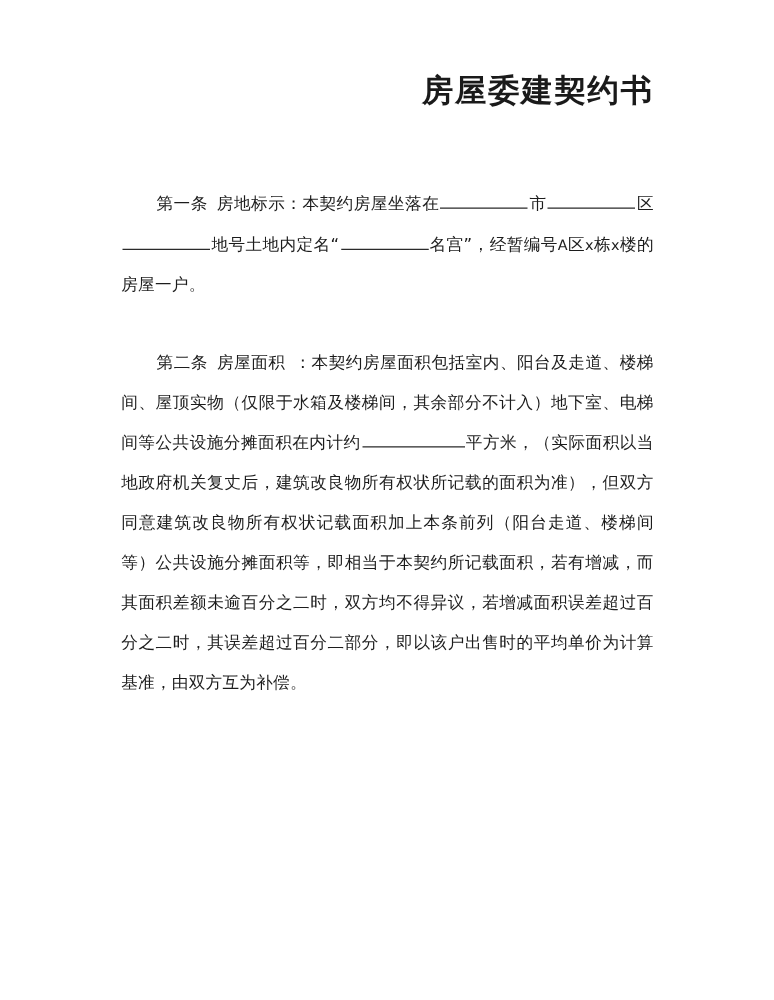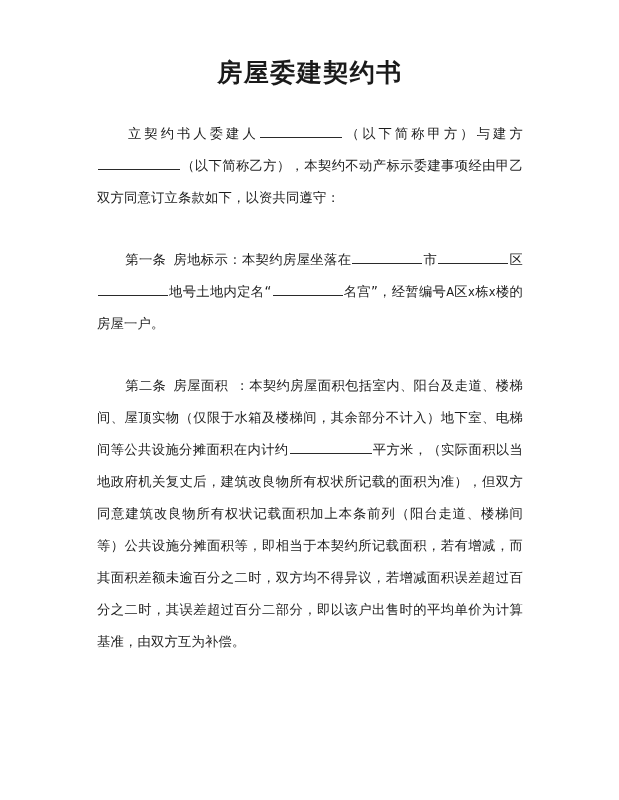--- a/index.html
+++ b/index.html
@@ -19,21 +19,21 @@
     overflow: hidden;
     box-sizing: border-box;
   }
   #doc-body {
     position: absolute;
     left: 97px;
     top: 58px;
     width: 426px;
   }
   .doc-title {
-    text-align: center;
+    text-align: right;
     font-family: "DejaVu Sans", "Liberation Sans", sans-serif;
     font-weight: bold;
     font-size: 25px;
     letter-spacing: 1.5px;
     color: #1a1a1a;
     line-height: 30px;
     margin: 0 0 0 0;
     padding: 0;
   }
   .spacer-after-title { height: 30px; }
@@ -73,21 +73,20 @@
 </head>
 <body>
 
 <div id="page">
   <div id="doc-body">
 
     <h1 class="doc-title">房屋委建契约书</h1>
 
     <div class="spacer-after-title"></div>
 
-    <p class="para"><span class="indent"></span><span>立契约书人委建人</span><span class="blank blank-lg"></span><span>（以下简称甲方）与建方</span><span class="blank blank-lg"></span><span>（以下简称乙方），本契约不动产标示委建事项经由甲乙双方同意订立条款如下，以资共同遵守：</span></p>
 
     <div class="spacer-para"></div>
 
     <p class="para"><span class="indent"></span><span>第一条</span><span class="gap"></span><span>房地标示：</span><span>本契约房屋坐落在</span><span class="blank blank-md"></span><span>市</span><span class="blank blank-md"></span><span>区</span><span class="blank blank-md"></span><span>地号土地内定名“</span><span class="blank blank-md"></span><span>名宫”，经暂编号</span><span class="lat">A</span><span>区</span><span class="lat">x</span><span>栋</span><span class="lat">x</span><span>楼的房屋一户。</span></p>
 
     <div class="spacer-para"></div>
 
     <p class="para"><span class="indent"></span><span>第二条</span><span class="gap"></span><span>房屋面积</span><span class="gap"></span><span>：本契约房屋面积包括室内、阳台及走道、楼梯间、屋顶实物（仅限于水箱及楼梯间，其余部分不计入）地下室、电梯间等公共设施分摊面积在内计约</span><span class="blank blank-lg"></span><span>平方米，（实际面积以当地政府机关复丈后，建筑改良物所有权状所记载的面积为准），但双方同意建筑改良物所有权状记载面积加上本条前列（阳台走道、楼梯间等）公共设施分摊面积等，即相当于本契约所记载面积，若有增减，而其面积差额未逾百分之二时，双方均不得异议，若增减面积误差超过百分之二时，其误差超过百分二部分，即以该户出售时的平均单价为计算基准，由双方互为补偿。</span></p>
 
     <div class="spacer-para"></div>

